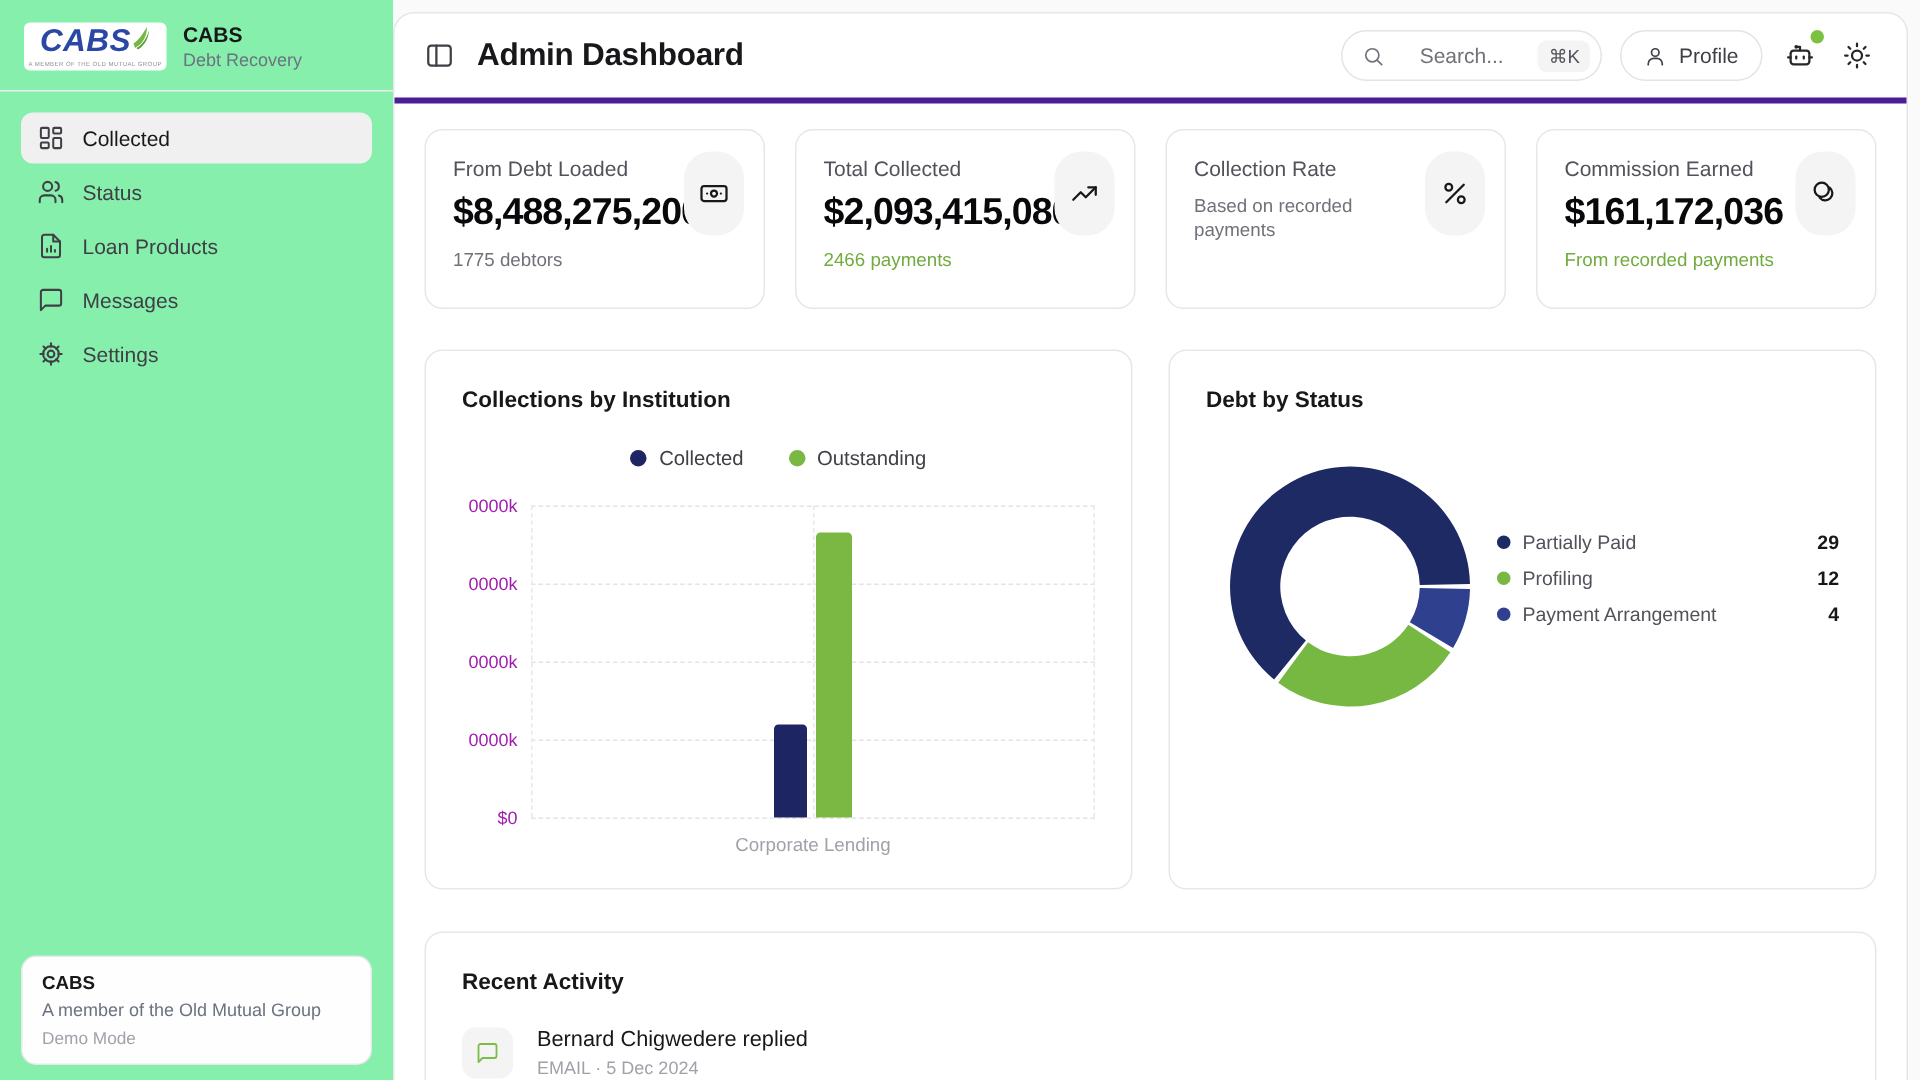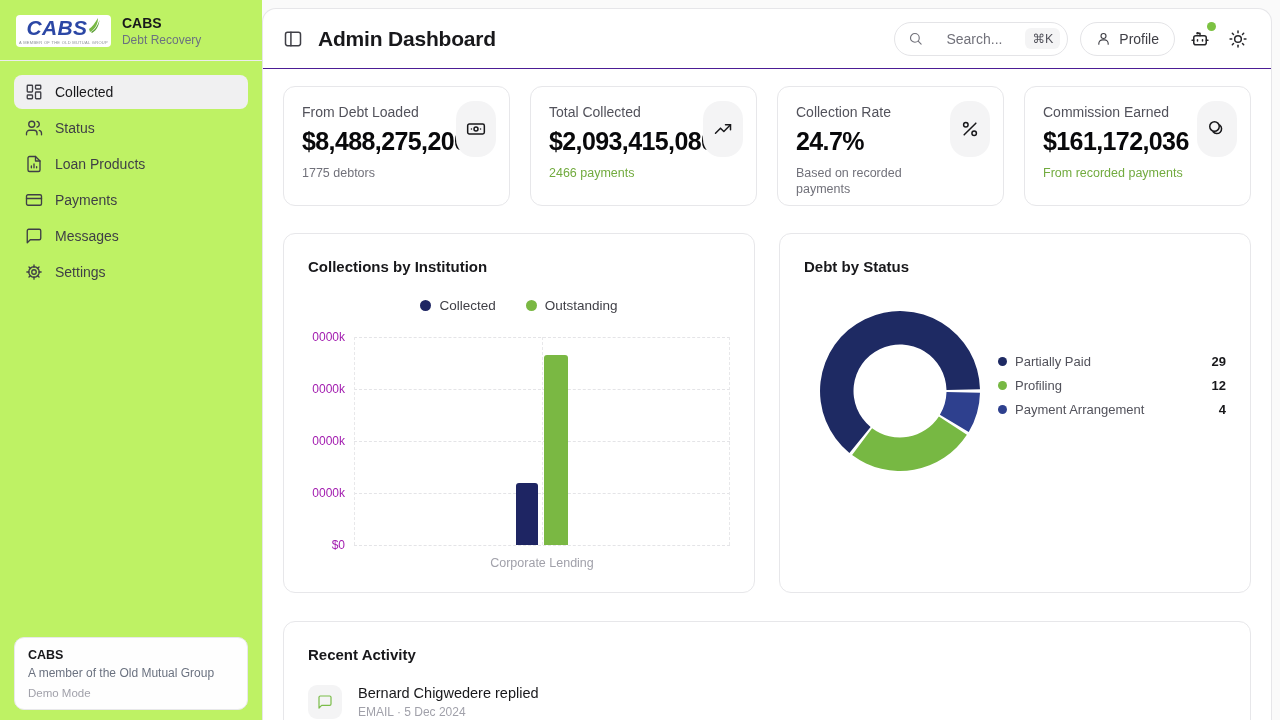--- a/index.html
+++ b/index.html
@@ -1,40 +1,40 @@
 <!DOCTYPE html>
 <html><head>
 <meta charset="utf-8">
 <style>
   * { margin:0; padding:0; box-sizing:border-box; }
   html,body { width:1280px; height:720px; overflow:hidden; }
   body { background:#fafafa; font-family:"Liberation Sans", sans-serif; color:#18181b; }
   svg.ic { display:block; }
 
   
-  .sidebar { position:fixed; left:0; top:0; width:262px; height:720px; background:#bef264; }
+  .sidebar { position:fixed; left:0; top:0; width:262px; height:720px; background:#86efac; }
   .logo-row { display:flex; align-items:center; gap:11px; padding:15px 16px 13px 16px; }
   .logo-mark { display:flex; flex-direction:column; align-items:center; background:#fff; border-radius:4px; padding:2px 3px; }
   .logo-cabs { display:flex; align-items:flex-start; font-size:21px; font-weight:800; font-style:italic; color:#2b47a5; letter-spacing:.3px; line-height:1; }
   .logo-tagline { font-size:4px; color:#8a9096; letter-spacing:.3px; margin-top:2px; white-space:nowrap; }
   .brand-name { font-size:14px; font-weight:700; }
   .brand-sub { font-size:12px; color:#6b7280; margin-top:2px; }
   .sidebar-divider { border-bottom:1px solid #ececee; }
   .nav { padding:14px 14px 0 14px; }
   .nav-item { display:flex; align-items:center; gap:12px; height:34px; margin-bottom:2px; padding:0 11px; border-radius:8px; font-size:14px; color:#3f3f46; cursor:pointer; }
   .nav-item.active { background:#f0f0f1; color:#18181b; }
   .nav-item .nicon { width:18px; height:18px; color:#3f3f46; flex:none; }
   .sidebar-footer { position:absolute; left:14px; right:14px; bottom:10px; background:#fefefe; border:1px solid #e8e8ea; border-radius:10px; padding:10px 13px; }
   .sf-org { font-size:12.5px; font-weight:700; }
   .sf-member { font-size:12px; color:#6b7280; margin-top:4px; }
   .sf-mode { font-size:11.5px; color:#a1a1aa; margin-top:7px; }
 
   
   .main { position:fixed; left:262px; top:8px; width:1010px; height:712px; background:#fff; border:1px solid #e6e6e9; border-radius:14px 14px 0 0; border-bottom:none; }
-  .topbar { height:60px; display:flex; align-items:center; padding:0 20px; border-bottom:1px solid #4c1d95; }
+  .topbar { height:60px; display:flex; align-items:center; padding:0 20px; border-bottom:4px solid #4c1d95; }
   .panel-btn { width:20px; height:20px; color:#3f3f46; cursor:pointer; }
   .page-title { font-size:21px; font-weight:700; letter-spacing:-.2px; margin-left:15px; }
   .topbar-right { margin-left:auto; display:flex; align-items:center; gap:12px; }
   .search-pill { display:flex; align-items:center; gap:23px; height:34px; border:1px solid #e4e4e7; border-radius:17px; padding:0 7px 0 13px; color:#71717a; font-size:14px; cursor:text; background:#fff; }
   .search-pill .sic { width:15px; height:15px; color:#71717a; }
   .kbd { background:#f4f4f5; border-radius:6px; padding:3px 7px; font-size:12.5px; color:#52525b; }
   .profile-pill { display:flex; align-items:center; gap:8px; height:34px; border:1px solid #e4e4e7; border-radius:17px; padding:0 15px; font-size:14px; color:#3f3f46; background:#fff; cursor:pointer; }
   .profile-pill .pic { width:15px; height:15px; }
   .icon-btn { position:relative; width:26px; height:26px; display:flex; align-items:center; justify-content:center; color:#27272a; cursor:pointer; background:none; border:none; }
   .icon-btn .hic { width:20px; height:20px; }
@@ -135,29 +135,20 @@
         <span class="nicon">
           <svg class="ic" width="100%" height="100%" viewBox="0 0 24 24" fill="none" stroke="currentColor" stroke-width="1.8" stroke-linecap="round" stroke-linejoin="round">
             <path d="M14 2H6a2 2 0 0 0-2 2v16a2 2 0 0 0 2 2h12a2 2 0 0 0 2-2V8z"></path>
             <path d="M14 2v6h6"></path>
             <path d="M8.5 17v-2.5"></path>
             <path d="M12 17v-5"></path>
             <path d="M15.5 17v-1.5"></path>
           </svg>
         </span>
         <span>Loan Products</span>
-      </div>
-      <div class="nav-item">
-        <span class="nicon">
-          <svg class="ic" width="100%" height="100%" viewBox="0 0 24 24" fill="none" stroke="currentColor" stroke-width="1.8" stroke-linecap="round" stroke-linejoin="round">
-            <rect x="2" y="5" width="20" height="14" rx="2"></rect>
-            <line x1="2" y1="10" x2="22" y2="10"></line>
-          </svg>
-        </span>
-        <span>Payments</span>
       </div>
       <div class="nav-item">
         <span class="nicon">
           <svg class="ic" width="100%" height="100%" viewBox="0 0 24 24" fill="none" stroke="currentColor" stroke-width="1.8" stroke-linecap="round" stroke-linejoin="round">
             <path d="M21 15a2 2 0 0 1-2 2H7l-4 4V5a2 2 0 0 1 2-2h14a2 2 0 0 1 2 2z"></path>
           </svg>
         </span>
         <span>Messages</span>
       </div>
       <div class="nav-item">
@@ -267,21 +258,20 @@
           <div class="stat-sub green">2466 payments</div>
           <div class="stat-icon">
             <svg class="ic" width="100%" height="100%" viewBox="0 0 24 24" fill="none" stroke="currentColor" stroke-width="1.8" stroke-linecap="round" stroke-linejoin="round">
               <polyline points="3 17 9 11 13 15 21 7" fill="none"></polyline>
               <polyline points="15 7 21 7 21 13" fill="none"></polyline>
             </svg>
           </div>
         </div>
         <div class="stat-card">
           <div class="stat-label">Collection Rate</div>
-          <div class="stat-value">24.7%</div>
           <div class="stat-sub">Based on recorded payments</div>
           <div class="stat-icon">
             <svg class="ic" width="100%" height="100%" viewBox="0 0 24 24" fill="none" stroke="currentColor" stroke-width="1.8" stroke-linecap="round" stroke-linejoin="round">
               <line x1="19" y1="5" x2="5" y2="19"></line>
               <circle cx="7" cy="7" r="2.7"></circle>
               <circle cx="17" cy="17" r="2.7"></circle>
             </svg>
           </div>
         </div>
         <div class="stat-card">

